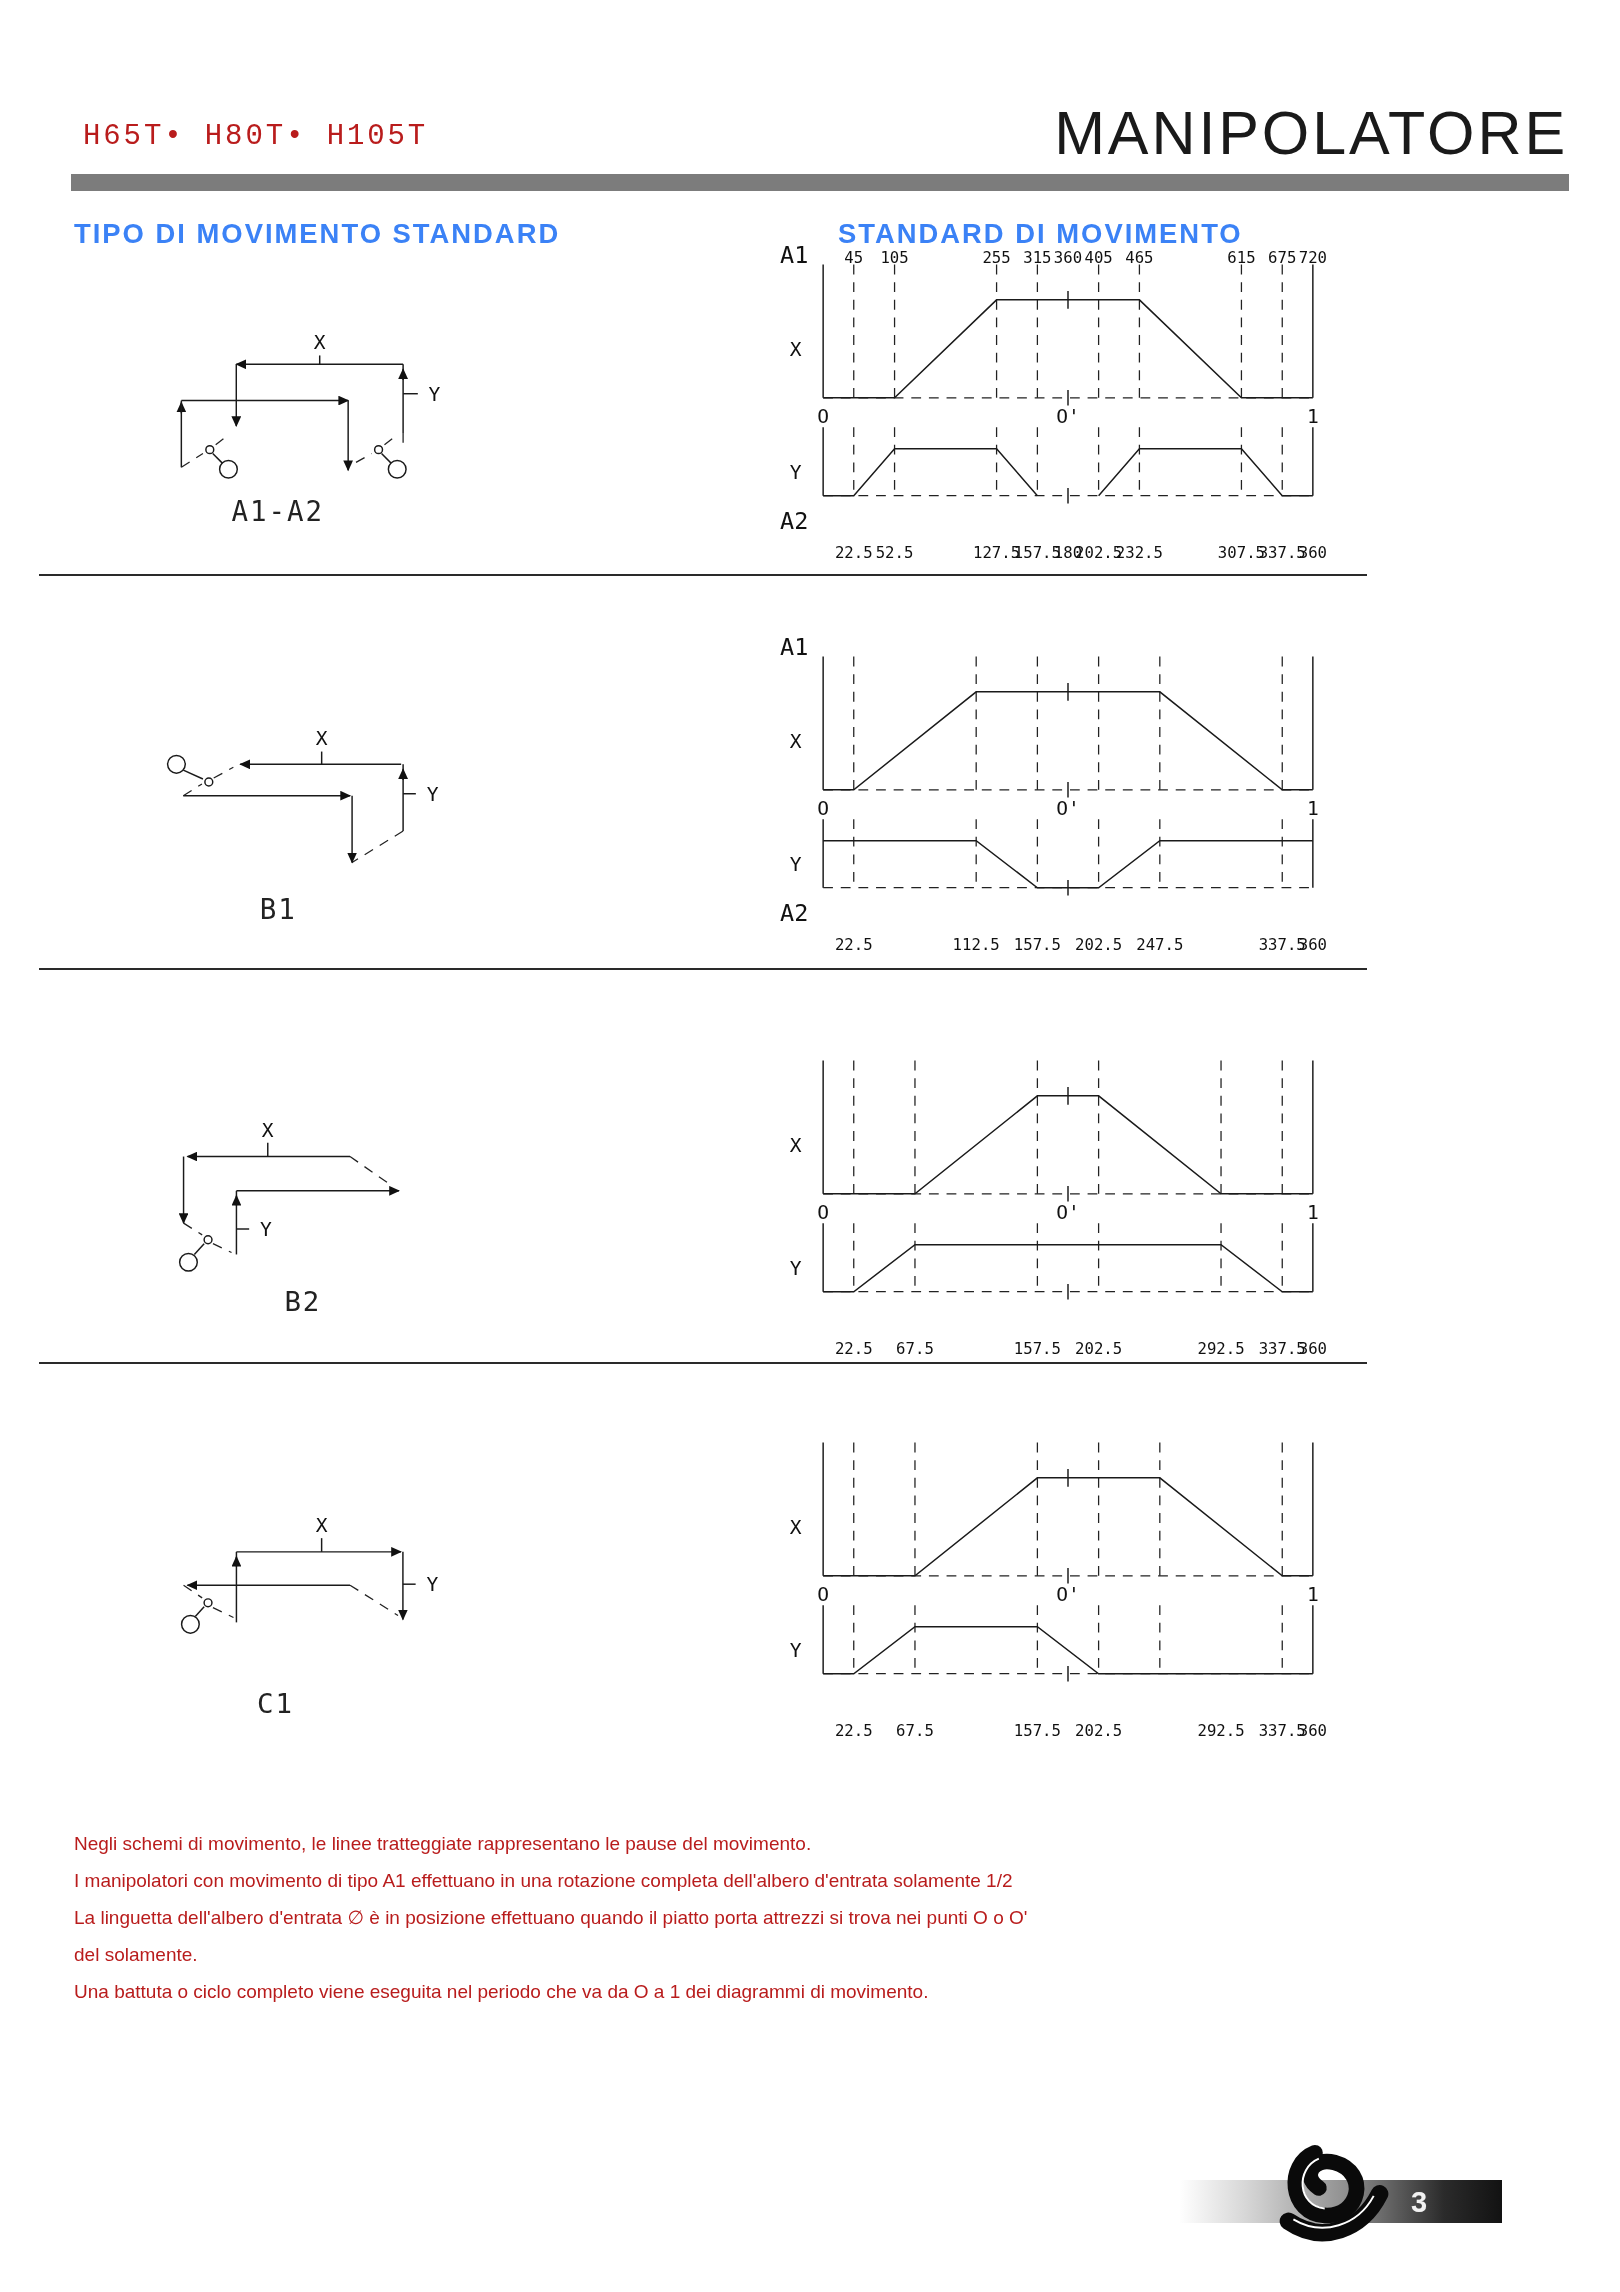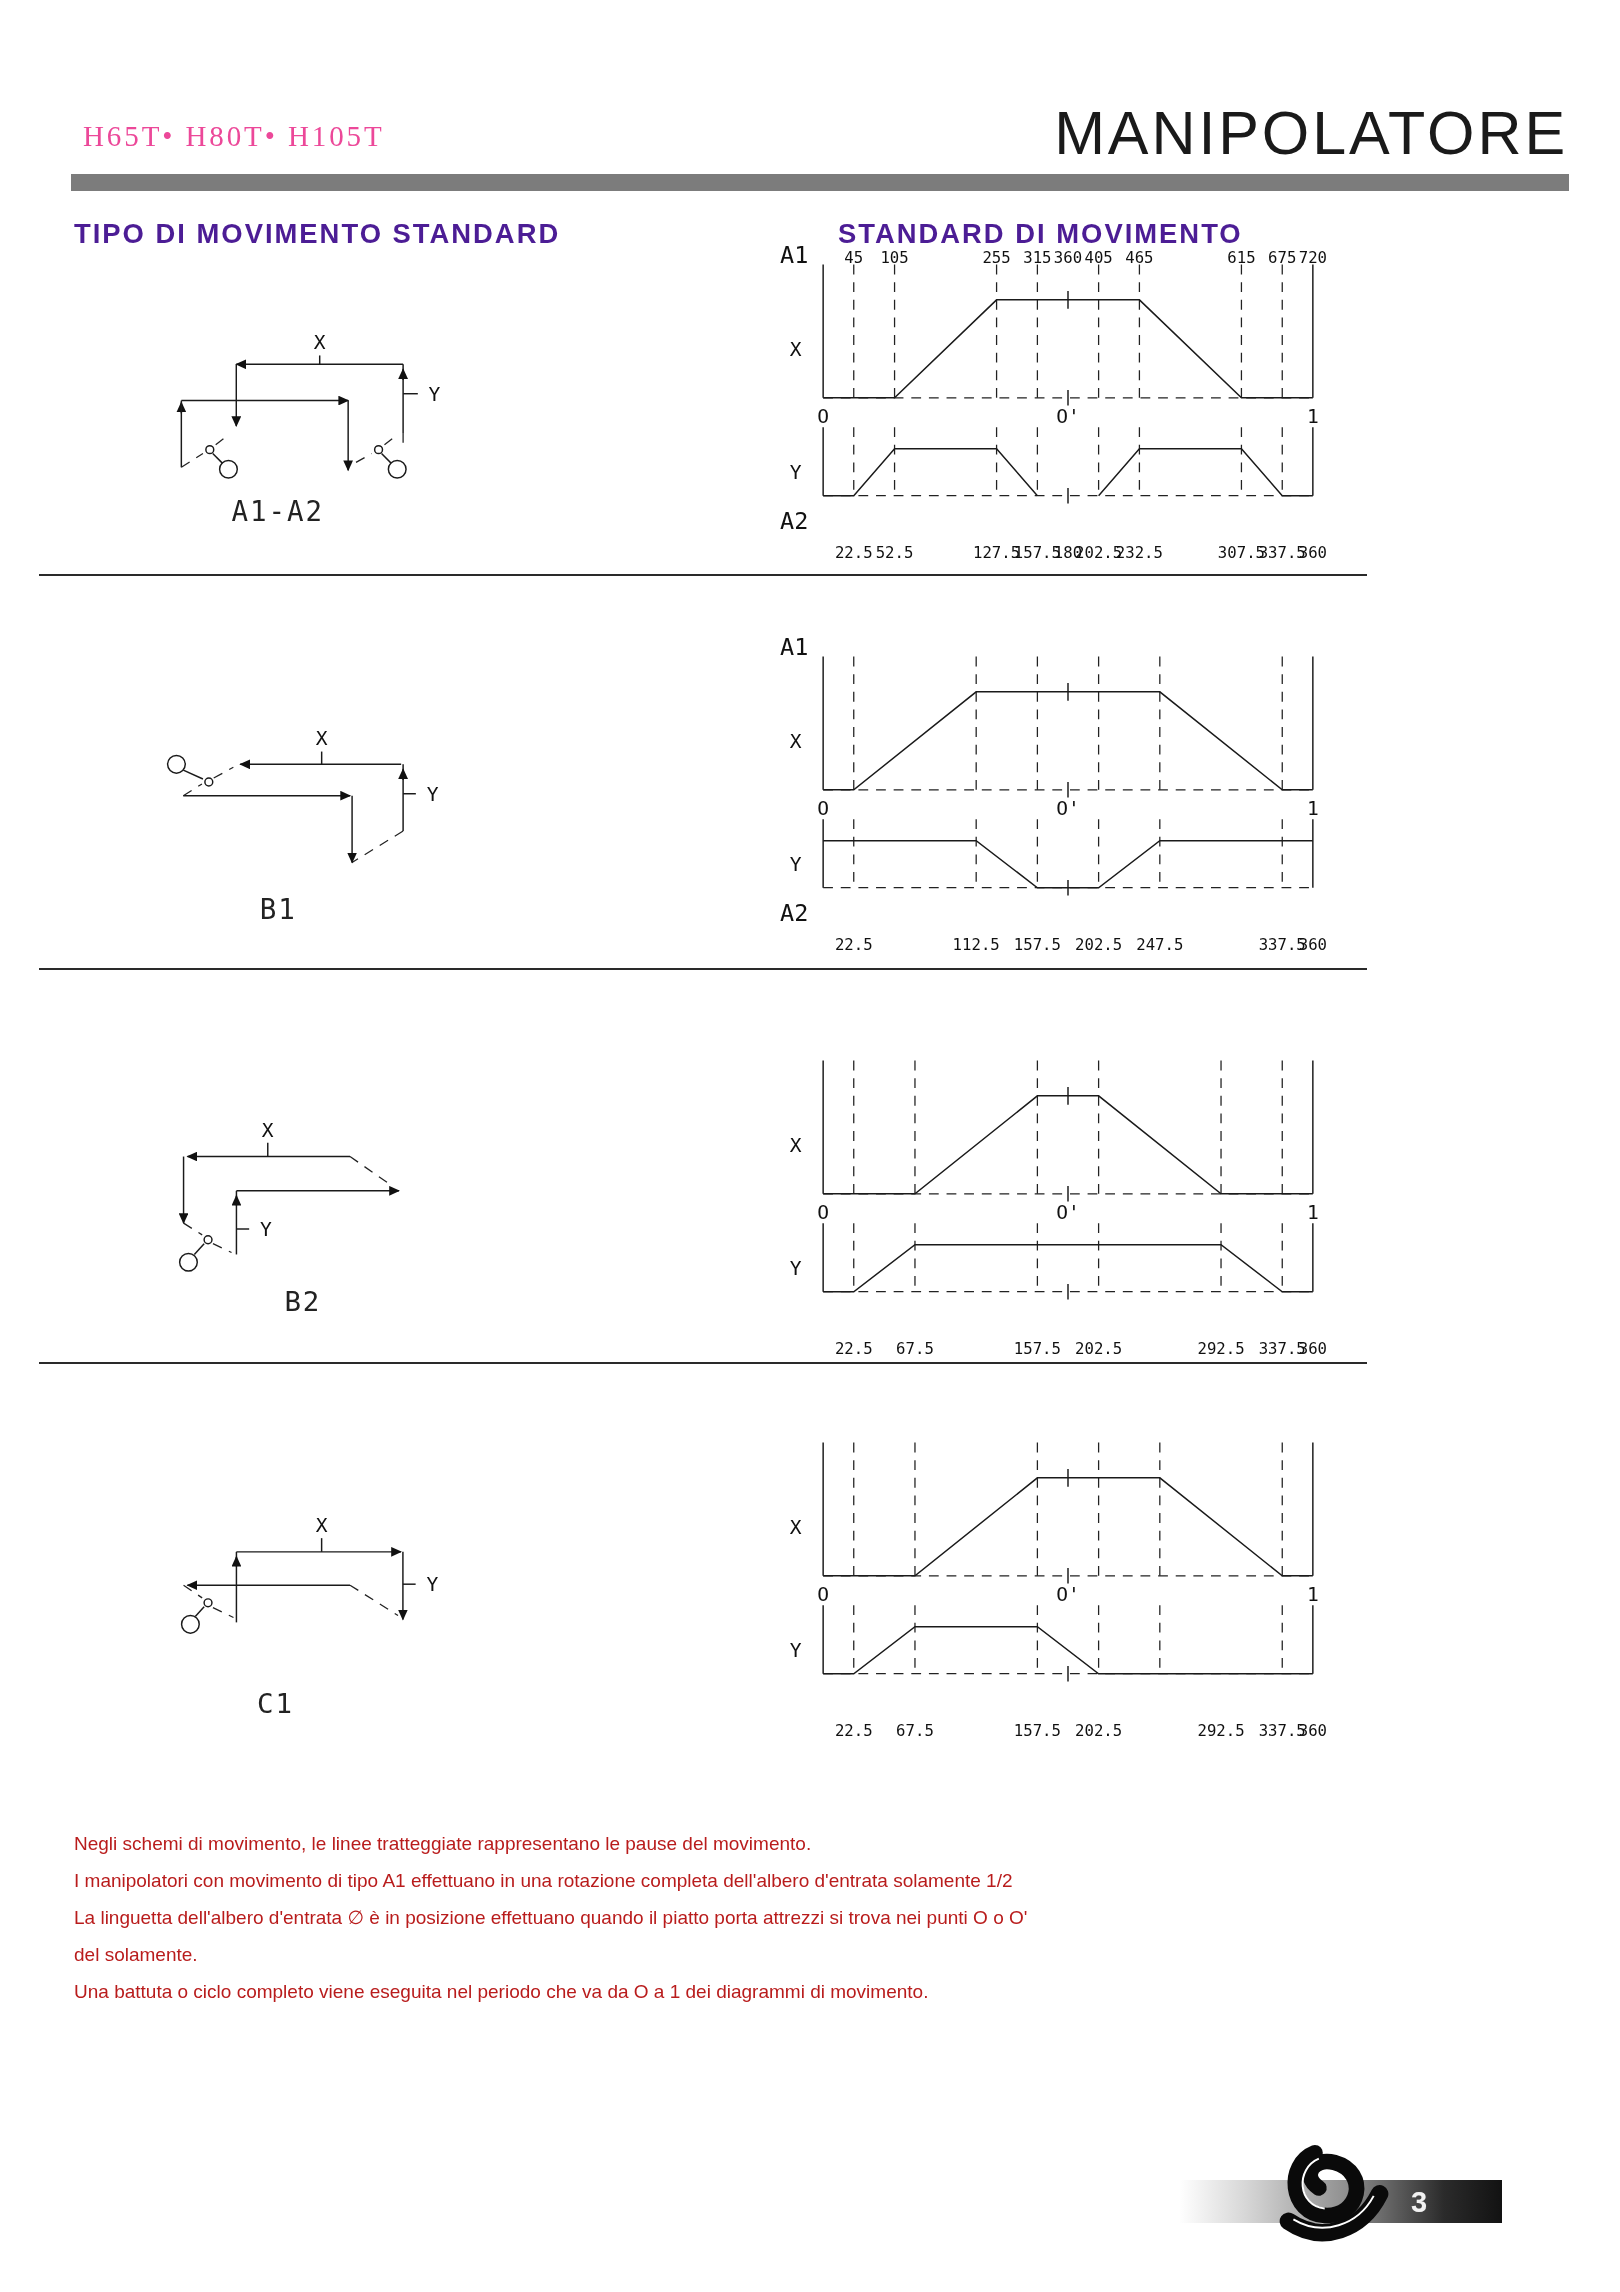--- a/index.html
+++ b/index.html
@@ -1,23 +1,23 @@
 <!DOCTYPE html>
 <html><head>
 <meta charset="utf-8">
 <style>
   html,body{margin:0;padding:0;background:#ffffff;}
   #page{position:relative;width:1620px;height:2293px;background:#ffffff;overflow:hidden;
         font-family:"Liberation Sans",sans-serif;color:#111;}
   .abs{position:absolute;}
   
-  .models{font-family:Liberation Serif, serif;font-size:29px;letter-spacing:2.9px;color:#ec4899;}
+  .models{font-family:Liberation Mono, monospace;font-size:29px;letter-spacing:2.9px;color:#b91c1c;}
   .pagetitle{font-family:"Liberation Sans",sans-serif;font-size:61px;letter-spacing:2.9px;color:#1a1a1a;font-weight:400;text-align:center;}
   .grayrule{background:#7c7c7c;}
-  .sectiontitle{font-family:"Liberation Sans",sans-serif;font-weight:bold;font-size:27.4px;letter-spacing:2px;color:#4c1d95;}
+  .sectiontitle{font-family:"Liberation Sans",sans-serif;font-weight:bold;font-size:27.4px;letter-spacing:2px;color:#3b82f6;}
   
   .ln{stroke:#1a1a1a;stroke-width:1.5;fill:none;}
   .dsh{stroke:#222;stroke-width:1.3;fill:none;stroke-dasharray:10 8;}
   .circ{fill:none;stroke:#1a1a1a;stroke-width:1.5;}
   
   .num{font-family:"DejaVu Sans Mono",monospace;font-size:16px;fill:#111;}
   .axl{font-family:"DejaVu Sans Mono",monospace;font-size:20px;fill:#111;}
   .scl{font-family:"DejaVu Sans Mono",monospace;font-size:24px;fill:#111;}
   .sklbl{font-family:"DejaVu Sans Mono",monospace;font-size:28px;fill:#222;letter-spacing:2px;}
   .sep{background:#2a2a2a;height:2px;}

